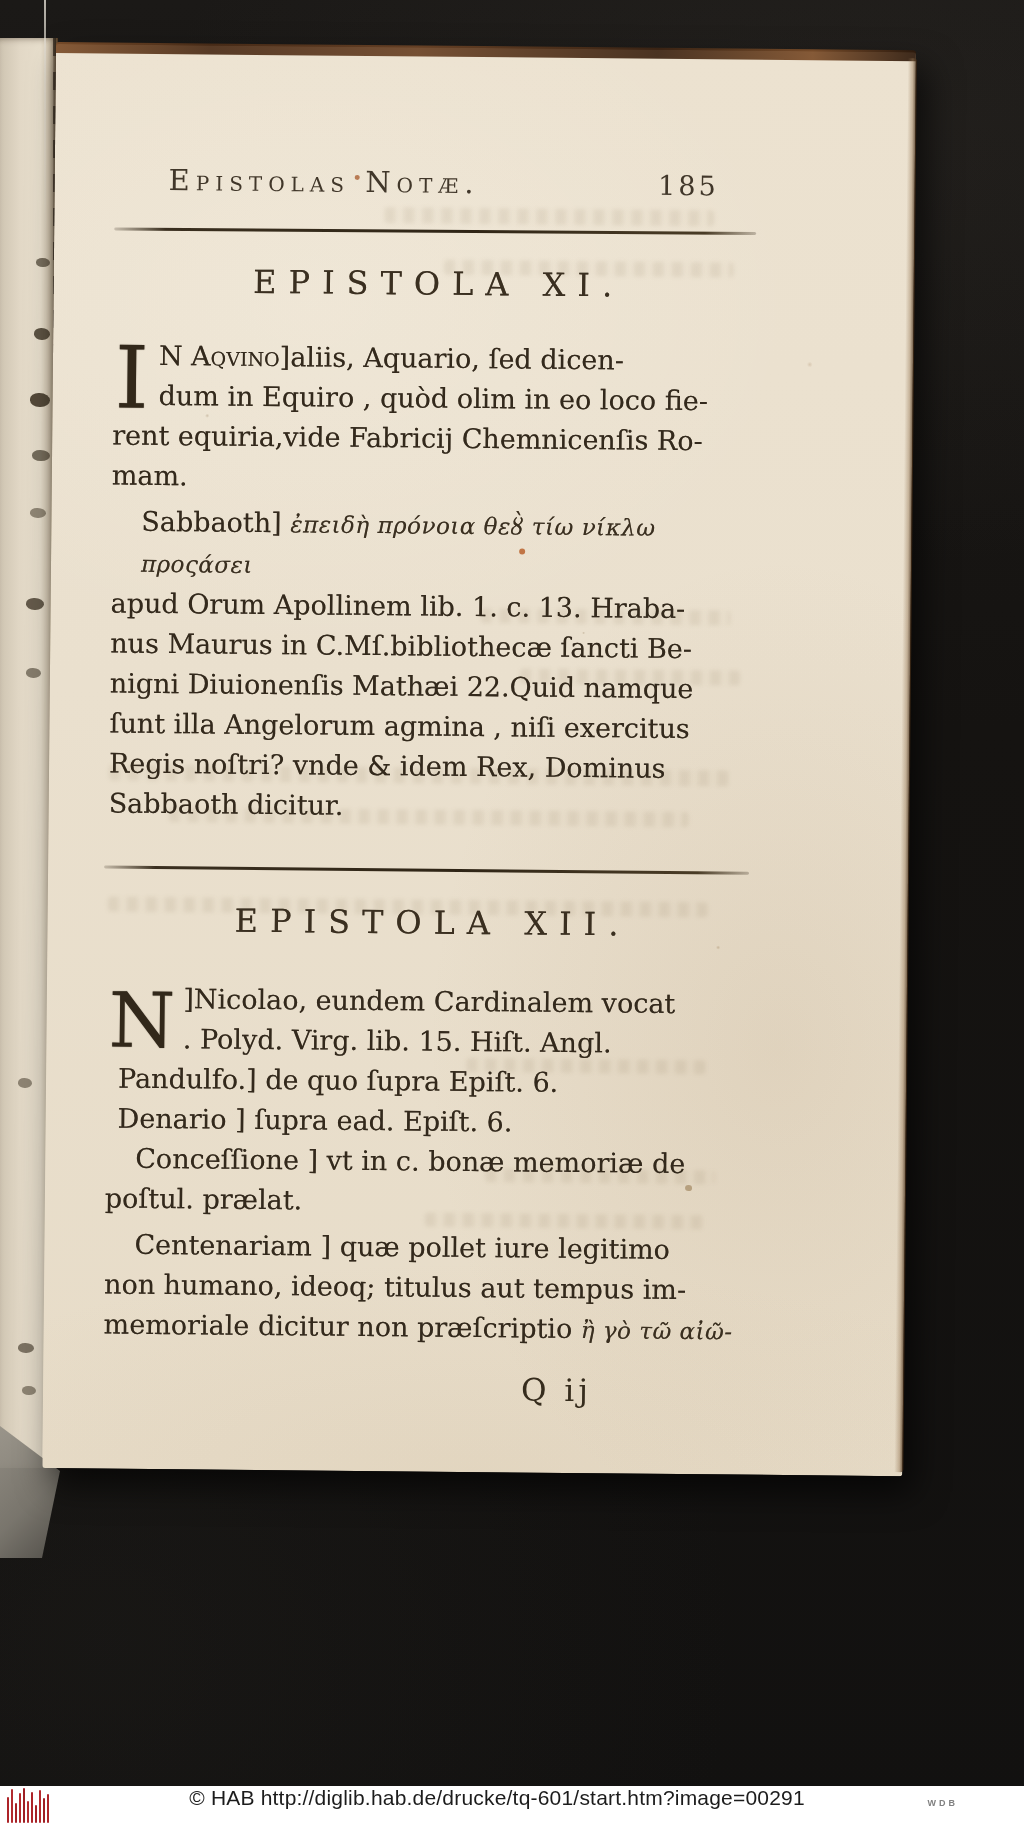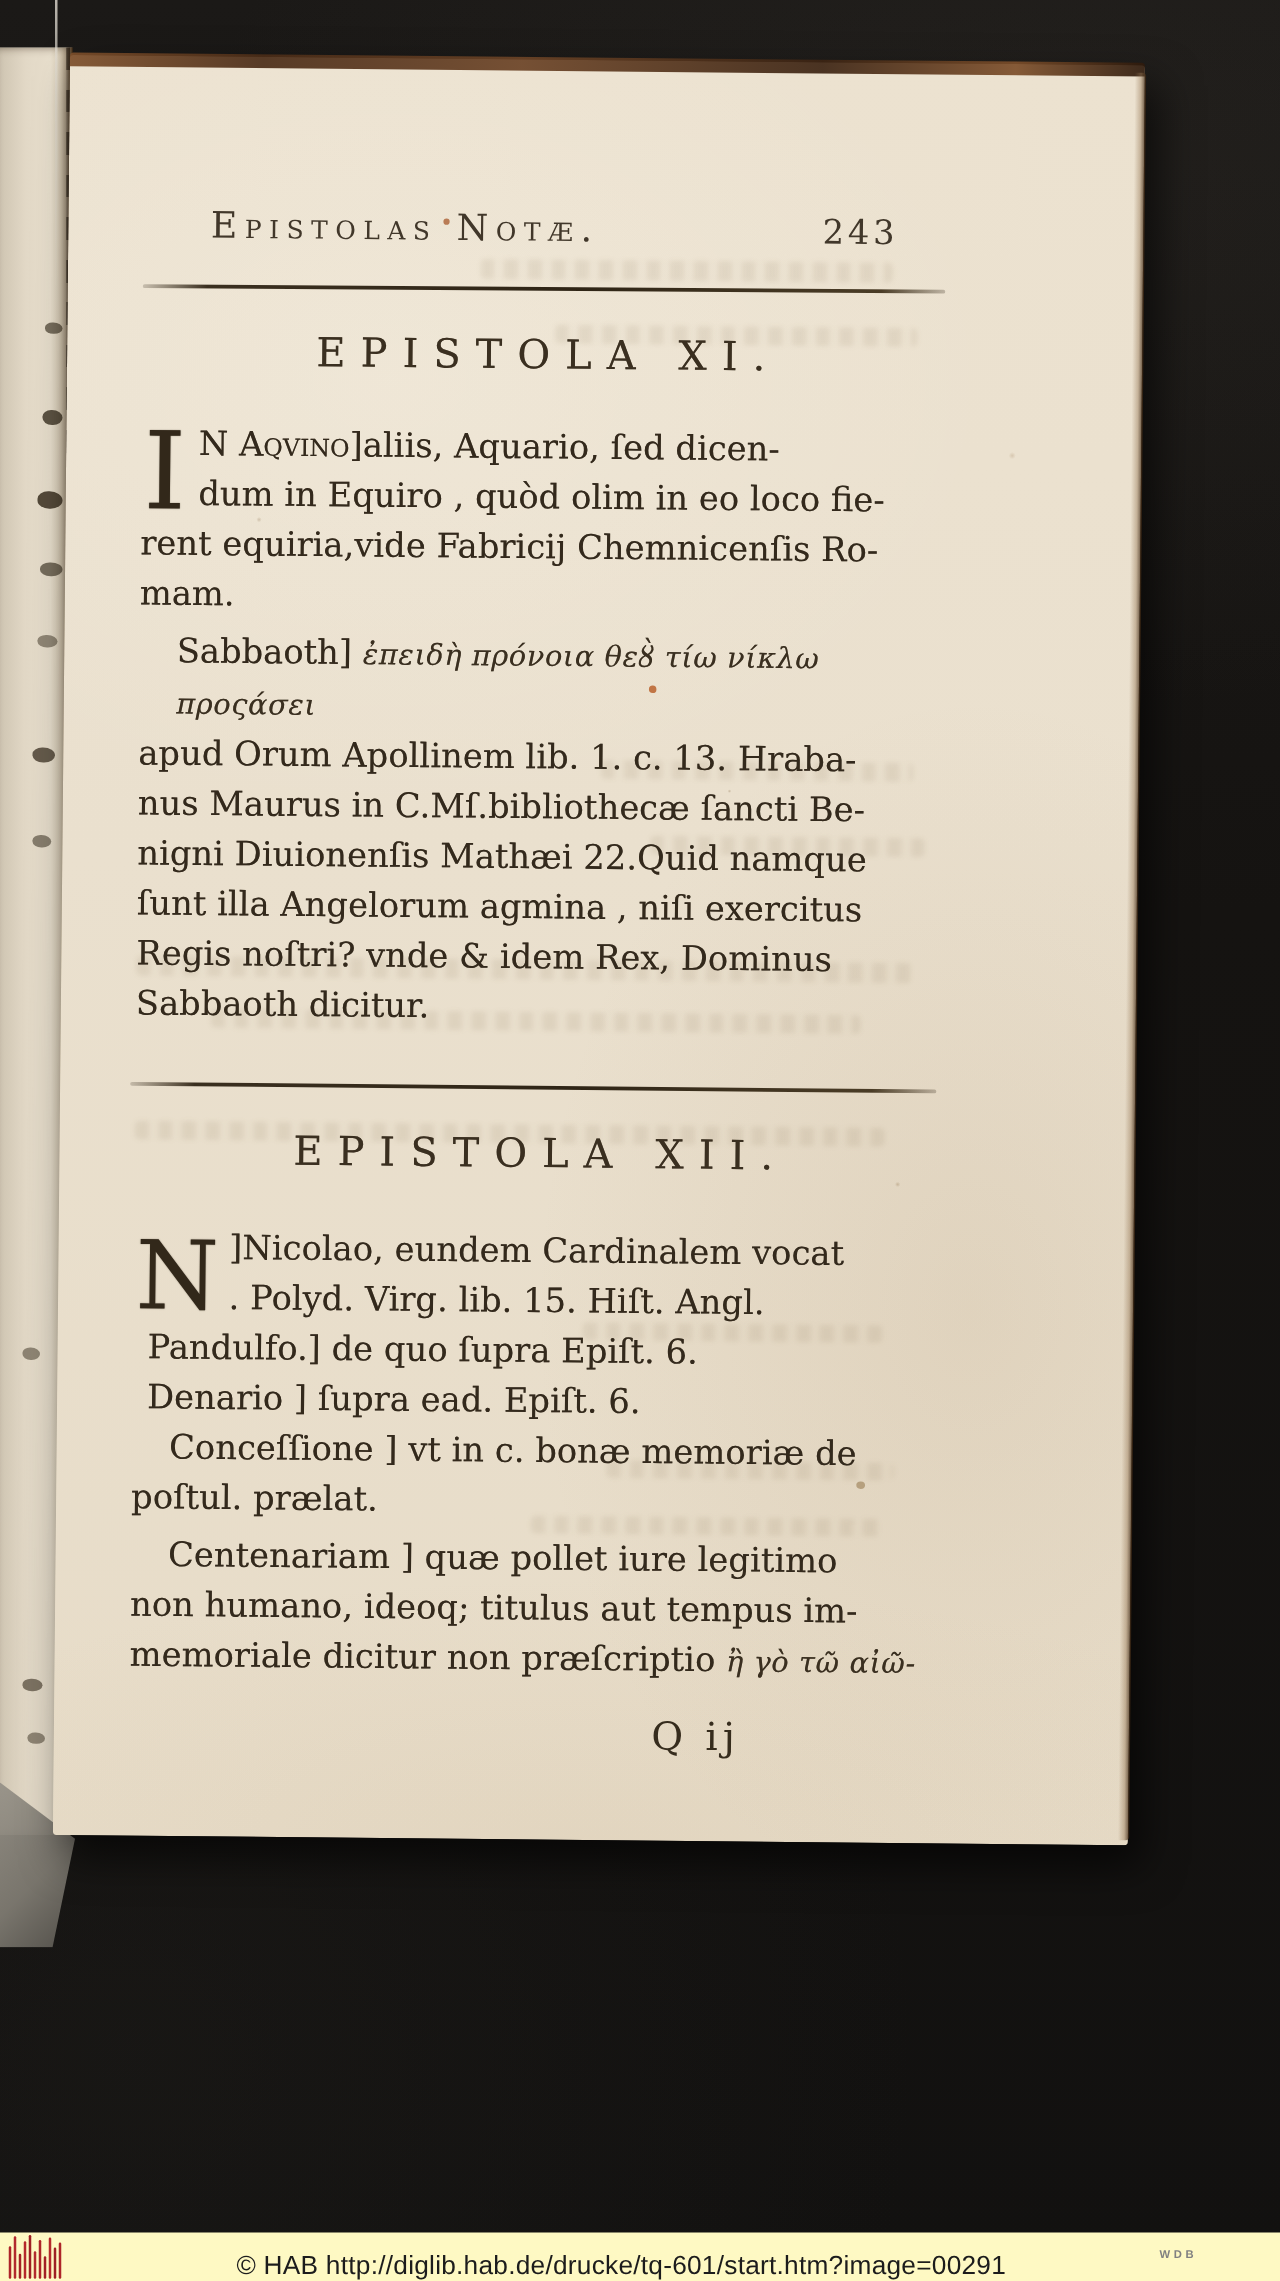--- a/index.html
+++ b/index.html
@@ -94,22 +94,22 @@
   .dropcap{float:left;font-size:86px;line-height:76px;padding:4px 10px 0 2px;color:#32281a;
     text-shadow:0 0 1px rgba(50,40,26,.7);}
   .dropcap.n{font-size:76px;line-height:76px;padding-right:8px;}
   .ind{padding-left:30px;}
   .ind-sm{padding-left:12px;}
   .greek{font-style:italic;font-size:23px;letter-spacing:.5px;color:#3a2f20;}
   .sig{margin-top:22px;margin-left:418px;font-size:31px;letter-spacing:4px;color:#362c1d;}
 
   
   .footer{
-    position:absolute;left:0;bottom:0;width:1024px;height:39px;background:#fef9c3;
-    display:flex;align-items:flex-end;
+    position:absolute;left:0;bottom:0;width:1024px;height:39px;background:#ffffff;
+    display:flex;align-items:flex-start;
     font-family:"Liberation Sans","DejaVu Sans",sans-serif;
   }
   .hab-logo{position:absolute;left:7px;bottom:2px;width:42px;height:36px;display:flex;align-items:flex-end;gap:2px;}
   .hab-logo i{display:block;border-radius:1px;}
   .footer-text{flex:1;text-align:center;font-size:21px;color:#1c1c1c;letter-spacing:.2px;
     padding-right:30px;}
   .footer-mark{position:absolute;right:66px;top:12px;font-size:9px;letter-spacing:3px;color:#818181;font-weight:bold;}
 </style>
 </head>
 <body>
@@ -147,21 +147,21 @@
   <span class="ghost" style="left:380px;top:1165px;width:280px;height:14px;"></span>
 
   <span class="speck" style="left:468px;top:500px;width:6px;height:6px;background:#b65a22;opacity:.8;"></span>
   <span class="speck" style="left:300px;top:128px;width:5px;height:5px;background:#a34f1e;opacity:.7;"></span>
   <span class="speck" style="left:640px;top:1135px;width:7px;height:6px;background:#8a6a3c;opacity:.5;"></span>
 
   <div class="content">
 
     <div class="runhead">
       <span class="t sc">Epistolas Notæ.</span>
-      <span class="n">243</span>
+      <span class="n">185</span>
     </div>
 
     <hr class="rule rule1">
 
     <div class="ep-head">EPISTOLA  XI.</div>
 
     <div class="body-par p-first">
       <span class="dropcap">I</span>
       <div><span class="sc">N Aqvino]</span><span>aliis,  Aquario, ſed dicen-</span></div>
       <div>dum in Equiro , quòd olim in eo loco fie-</div>

